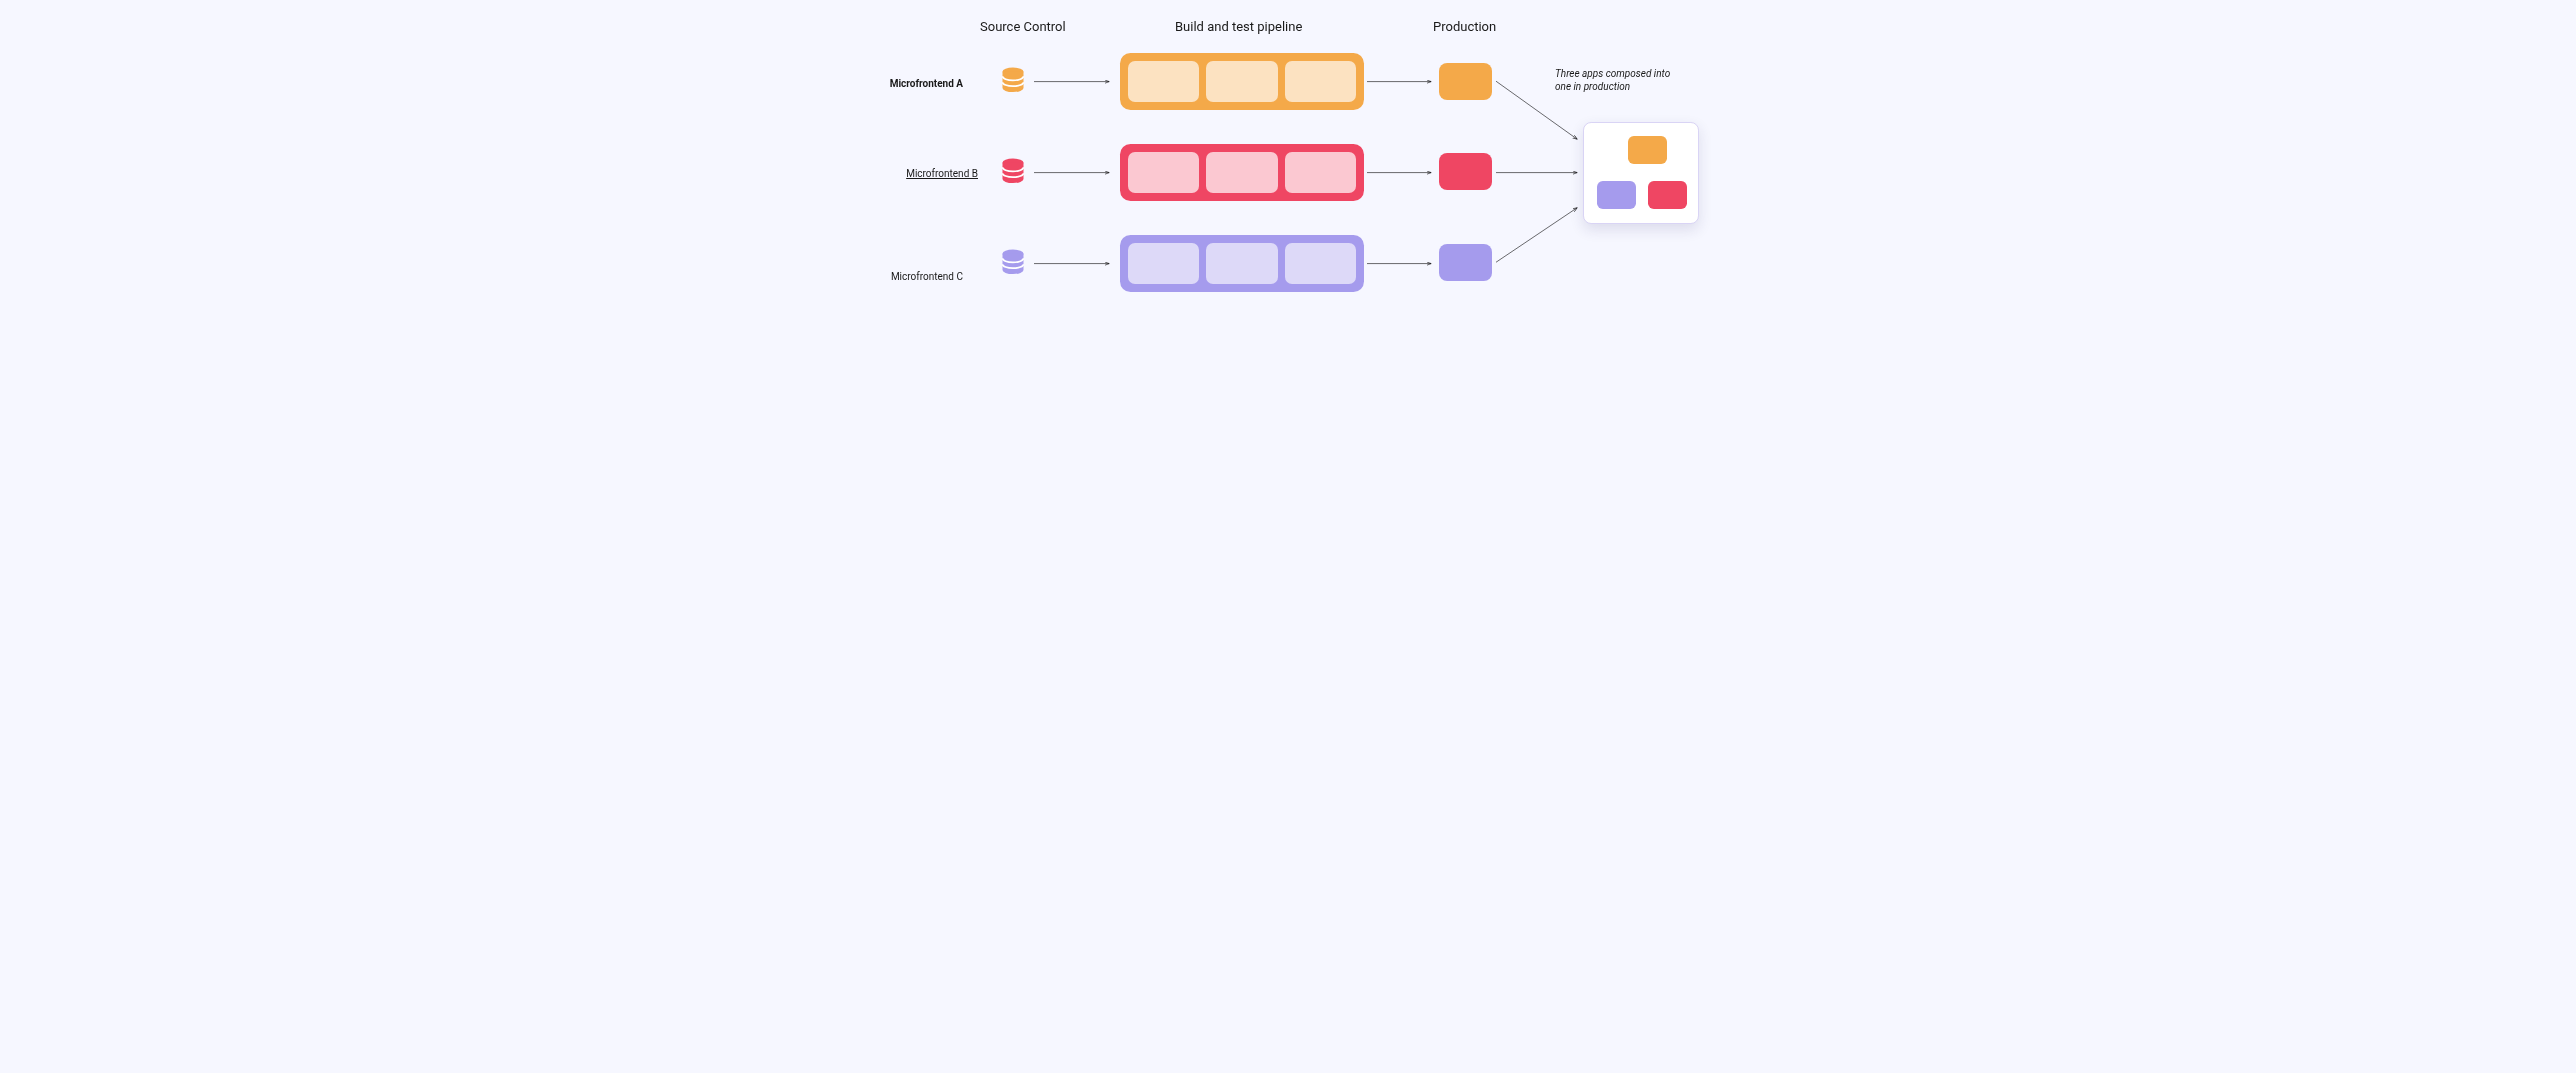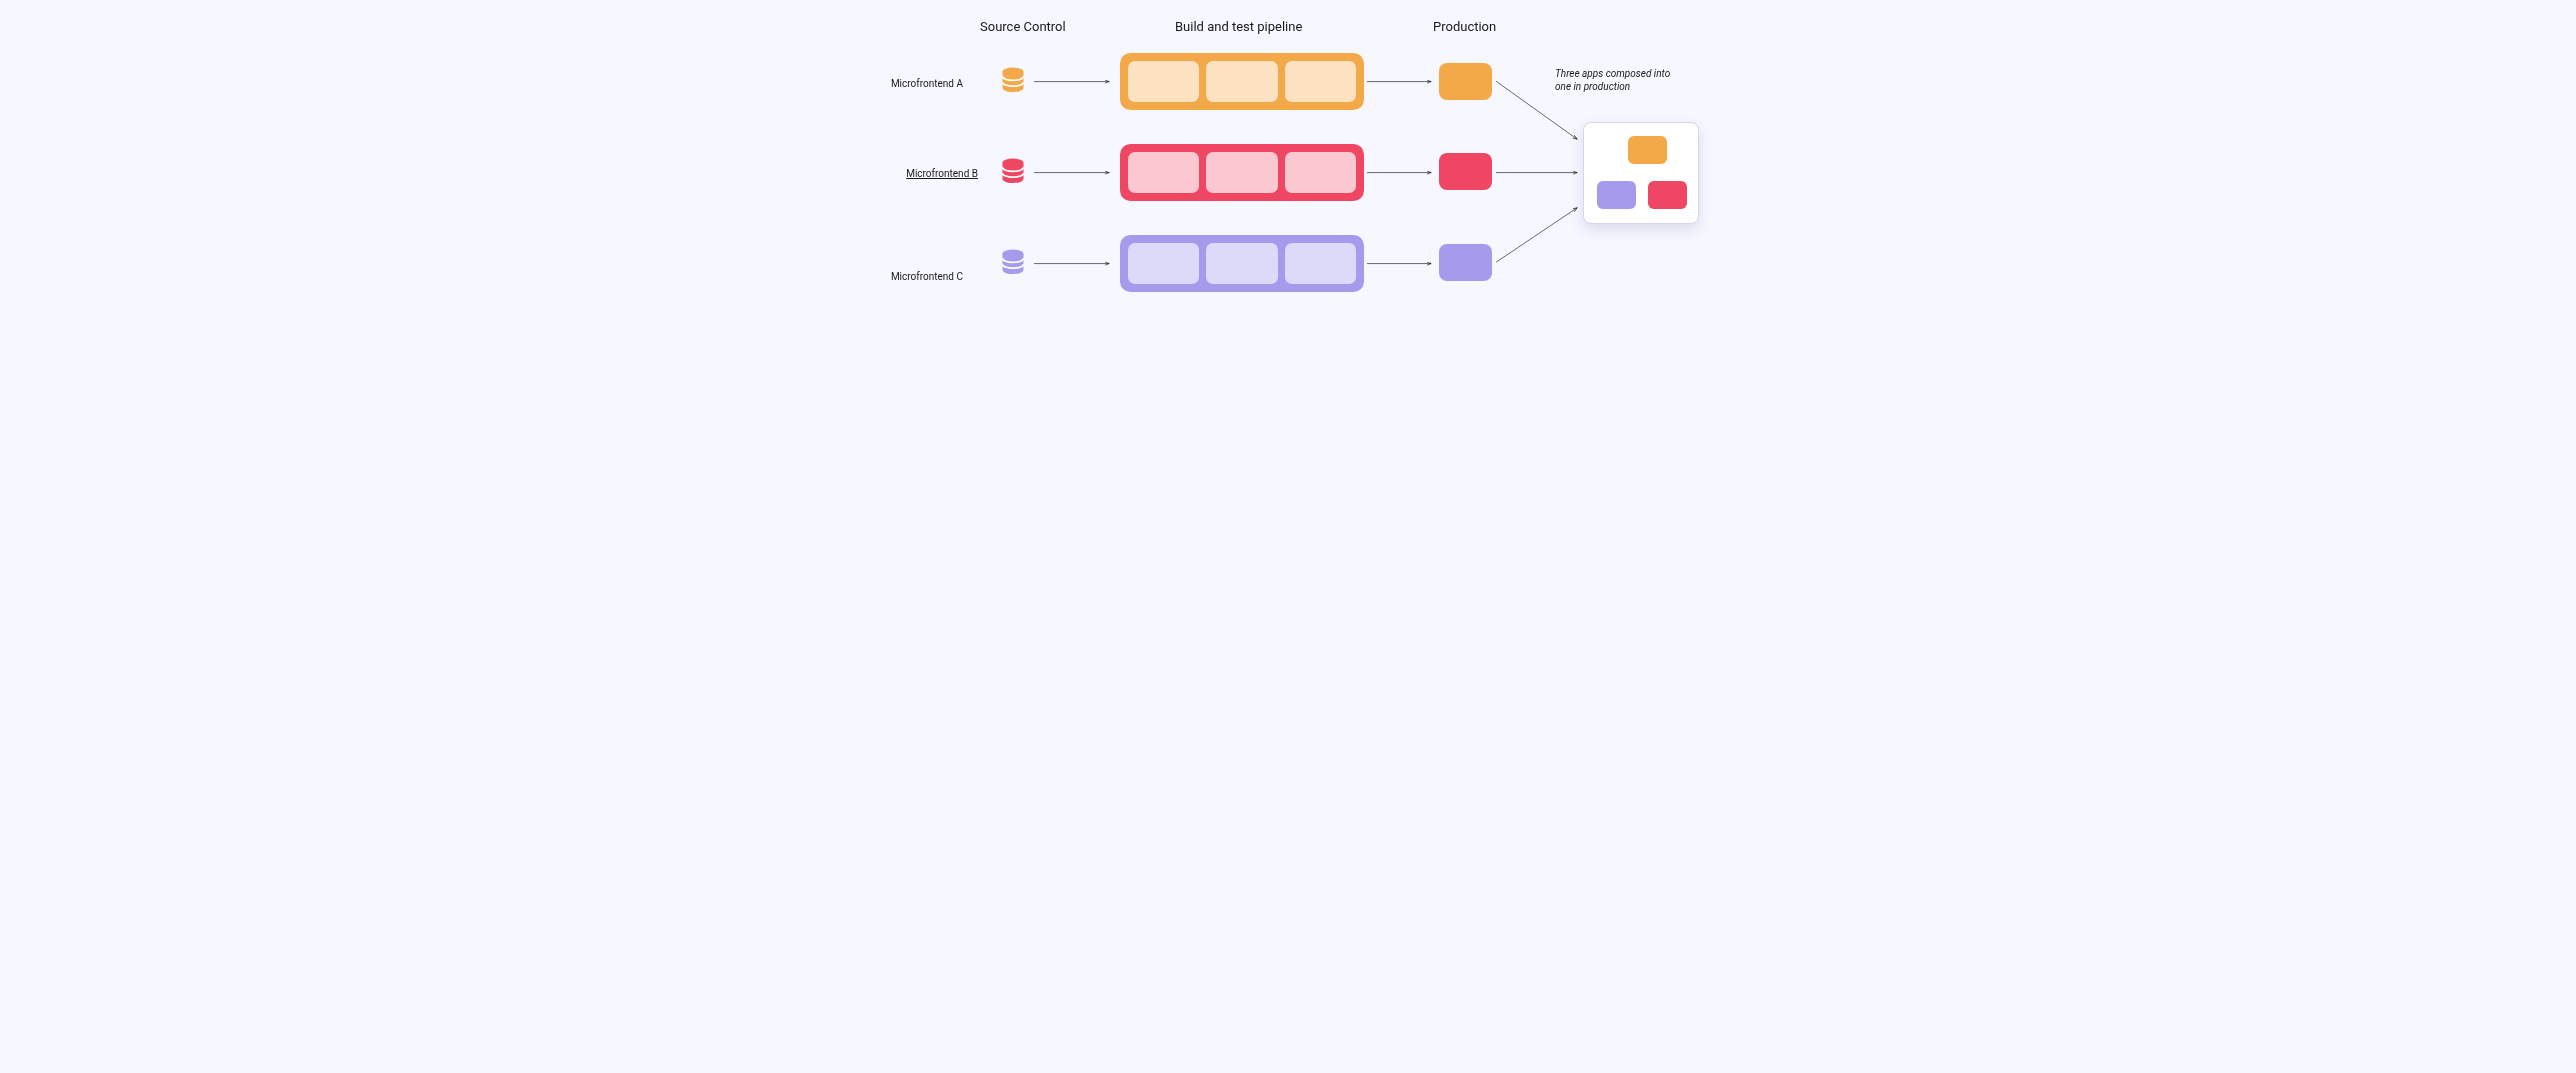--- a/index.html
+++ b/index.html
@@ -97,21 +97,21 @@
 </style>
 </head>
 <body>
 
 <div class="canvas">
 
   <div class="col-header" style="left:145px;">Source Control</div>
   <div class="col-header" style="left:340px;text-align:right;">Build and test pipeline</div>
   <div class="col-header" style="left:598px;text-align:right;">Production</div>
 
-  <div class="row-label" style="left:35px;top:77px;">Microfrontend A</div>
+  <div class="row-label" style="left:35px;top:77px;font-weight:bold;">Microfrontend A</div>
 
   <div class="db" style="left:164px;top:67px;">
     <svg viewBox="0 0 48 48">
       <ellipse cx="24" cy="8" rx="18" ry="7" fill="#f4a949"></ellipse>
       <path d="M6 8 v28 a18 7 0 0 0 36 0 v-28" fill="#f4a949"></path>
       <path d="M6 16 a18 7 0 0 0 36 0" fill="none" stroke="#fff" stroke-width="3"></path>
       <path d="M6 26 a18 7 0 0 0 36 0" fill="none" stroke="#fff" stroke-width="3"></path>
     </svg>
   </div>
 

